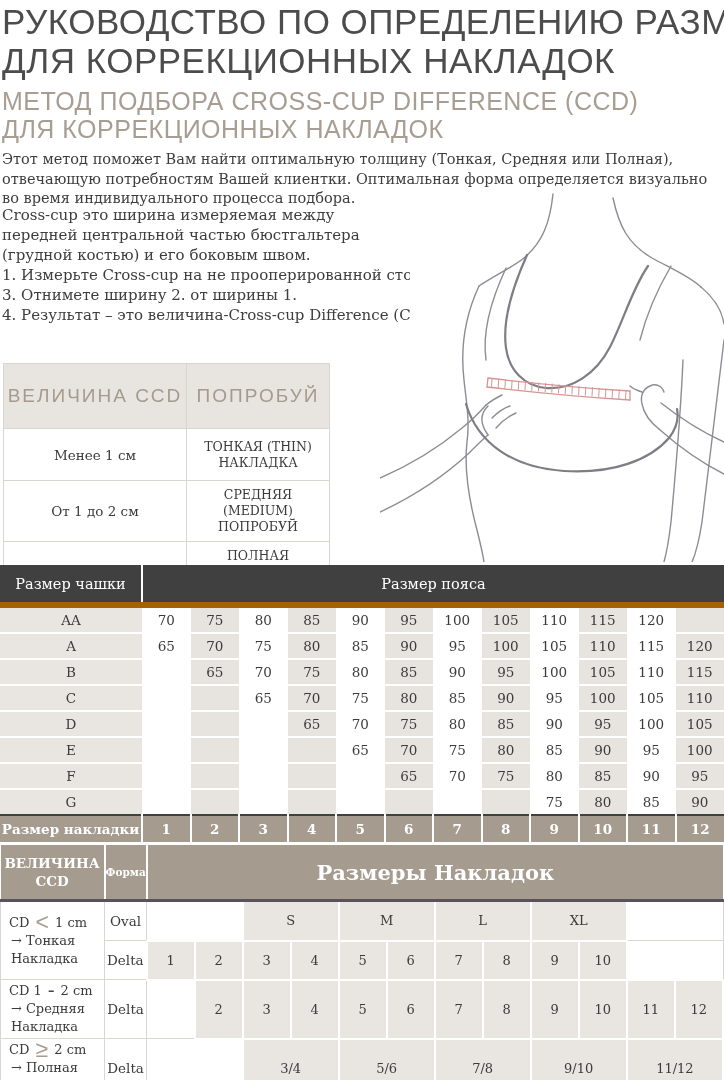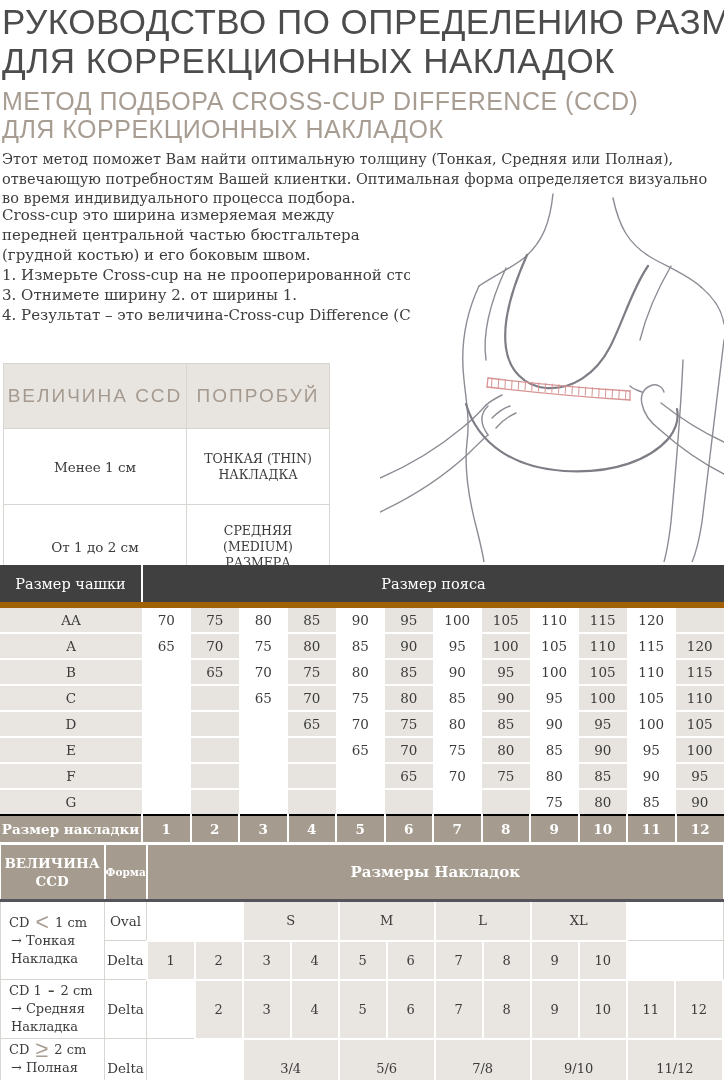--- a/index.html
+++ b/index.html
@@ -29,48 +29,48 @@
 
   
   .ccd-table{position:absolute;left:3px;top:363px;width:326px;
              border-collapse:collapse;table-layout:fixed;}
   .ccd-table th,.ccd-table td{border:1px solid #d9d5d1;text-align:center;vertical-align:middle;}
   .ccd-table thead th{height:62px;background:#e8e4e0;color:#a59a8f;
       font-family:"Liberation Sans",sans-serif;font-weight:300;
       font-size:19px;letter-spacing:2px;}
   .ccd-table td{height:39px;background:#fff;}
   .ccd-table td.c1{font-size:13.5px;}
-  .ccd-table td.c2{font-size:12.5px;line-height:16px;padding:18px 8px;}
+  .ccd-table td.c2{font-size:12.5px;line-height:16px;padding:6px 8px;}
 
   
   .size-table{position:absolute;left:0;top:565px;width:724px;
               border-collapse:collapse;table-layout:fixed;}
   .size-table th,.size-table td{font-weight:normal;text-align:center;vertical-align:middle;padding:0;}
   .size-table thead th{background:#404040;color:#fff;font-weight:normal;
       font-size:14.5px;height:37px;border-bottom:6px solid #a16207;}
   .size-table thead th.cuph{border-right:2px solid #fff;}
   .size-table tbody tr{border-top:2px solid #fff;}
   .size-table tbody th.rowlab{background:#e9e5e1;font-size:13.5px;height:24px;}
   .size-table tbody td{font-size:13.5px;height:24px;}
   .size-table tbody td.co{background:#fff;}
   .size-table tbody td.ce{background:#e7e3df;}
-  .size-table tfoot tr{border-top:2px solid #000000;}
+  .size-table tfoot tr{border-top:2px solid #404040;}
   .size-table tfoot th,.size-table tfoot td{background:#a69b8f;color:#fff;
       font-weight:bold;font-size:13.5px;height:26px;border-left:2px solid #fff;}
   .size-table tfoot th{border-left:none;}
 
   
   .pad-table{position:absolute;left:0;top:845px;width:724px;
              border-collapse:collapse;table-layout:fixed;}
   .pad-table th,.pad-table td{text-align:center;vertical-align:middle;padding:0;}
   .pad-table thead th{background:#a69b8f;color:#fff;font-weight:bold;
       height:54px;border:2px solid #fff;border-top:none;}
   .pad-table thead th:first-child{border-left:none;font-size:13.5px;line-height:18px;}
   .pad-table thead th.formah{font-size:10.5px;}
-  .pad-table thead th.sizesh{border-right:none;font-size:15px;}
+  .pad-table thead th.sizesh{border-right:none;font-size:21px;}
   .pad-table th.glabel{background:#fff;border:1px solid #d9d5d1;
       font-weight:normal;text-align:left;vertical-align:middle;
       padding:2px 4px 2px 8px;font-size:13px;line-height:18px;}
   .pad-table td.shape{background:#fff;border:1px solid #d9d5d1;font-size:13.5px;}
   .pad-table td.pg{background:#e9e5e1;border:2px solid #fff;font-size:13px;}
   .pad-table td.pw{background:#fff;border:1px solid #d9d5d1;}
   .pad-table tr:last-child th,.pad-table tr:last-child td{border-bottom:3px solid #55545c;}
   .opbig{font-family:"Liberation Sans",sans-serif;font-size:23px;font-weight:400;
          color:#a89d92;vertical-align:-3px;line-height:0;margin:0 2px;}
   .opsm{font-weight:bold;color:#4a443e;margin:0 2px;}
@@ -142,21 +142,21 @@
         <th>ПОПРОБУЙ</th>
       </tr>
     </thead>
     <tbody id="ccd-tbody">
         <tr>
           <td class="c1">Менее 1 см</td>
           <td class="c2">ТОНКАЯ (THIN) НАКЛАДКА</td>
         </tr>
         <tr>
           <td class="c1">От 1 до 2 см</td>
-          <td class="c2">СРЕДНЯЯ (MEDIUM) РАЗМЕРА</td>
+          <td class="c2">СРЕДНЯЯ (MEDIUM) ПОПРОБУЙ</td>
         </tr>
         <tr>
           <td class="c1">8 см и больше</td>
           <td class="c2">ПОЛНАЯ (VOLUME) НАКЛАДКА</td>
         </tr>
       </tbody>
   </table>
 
   <table class="size-table">
     <colgroup>

